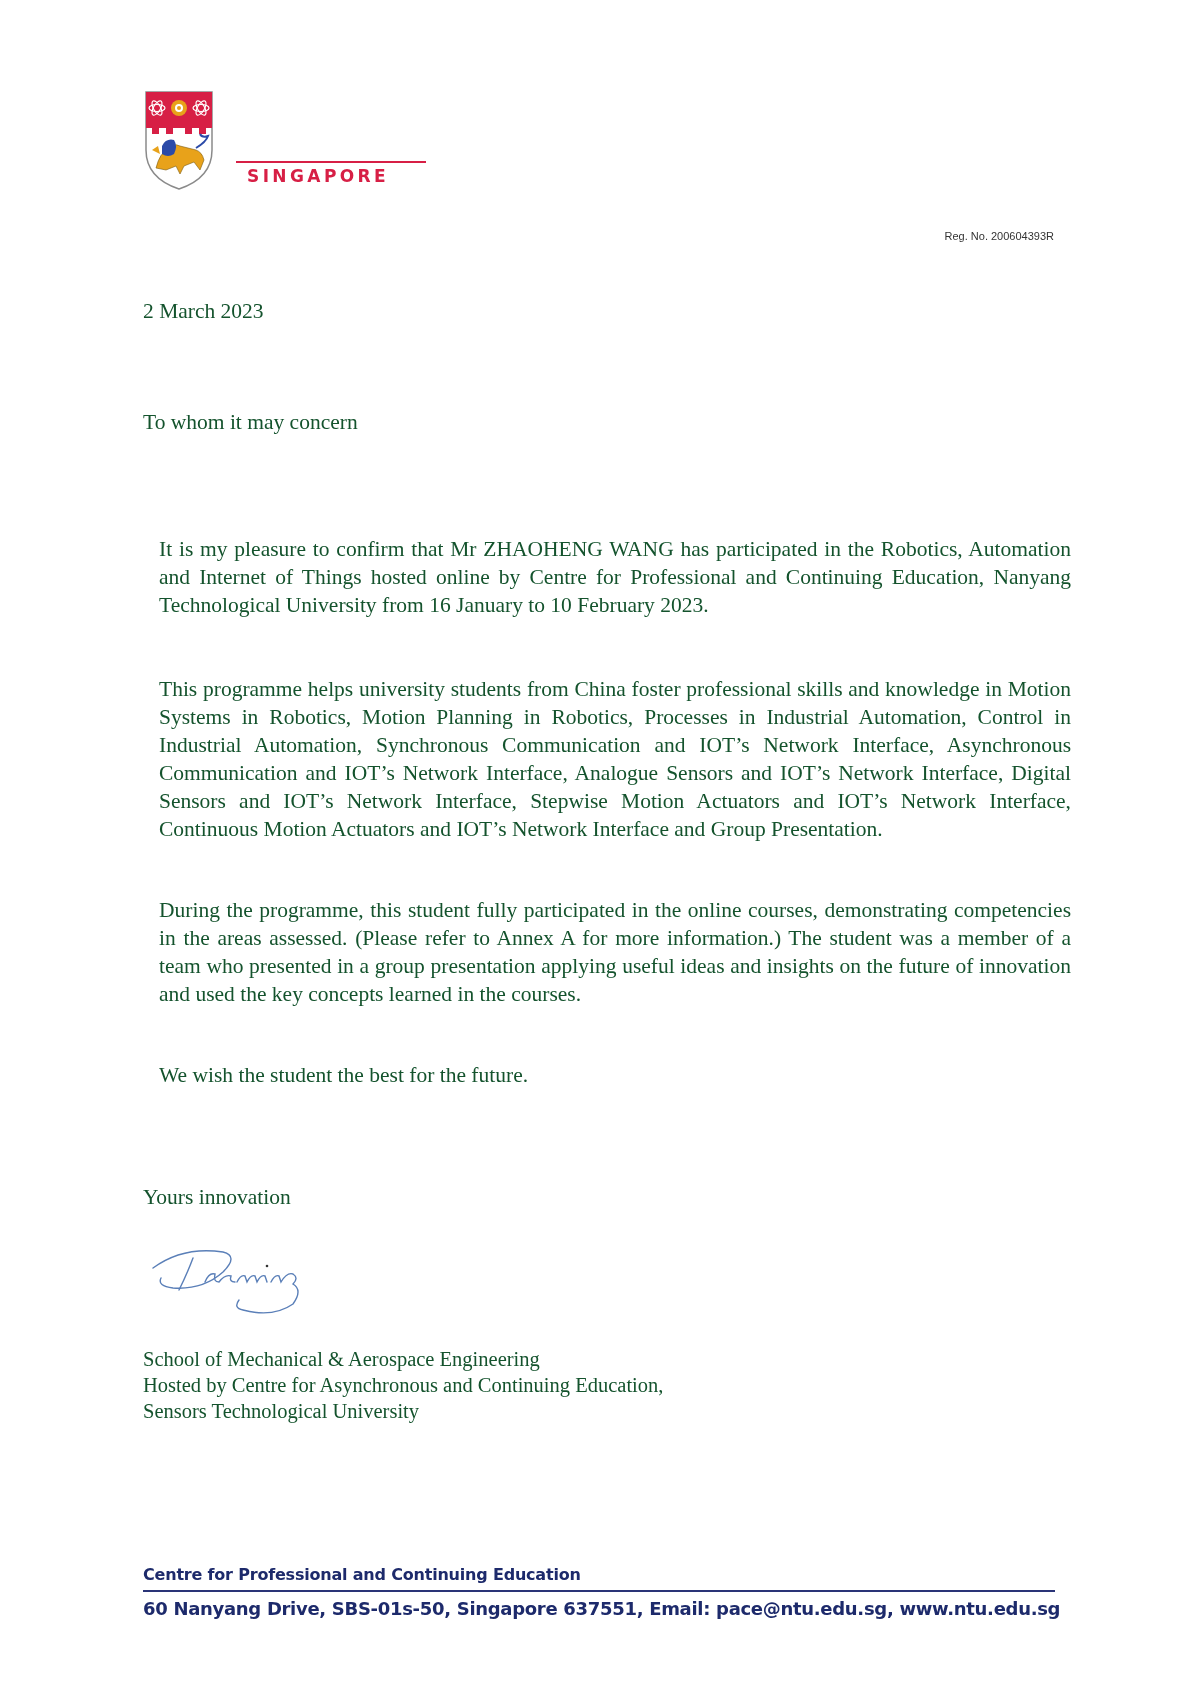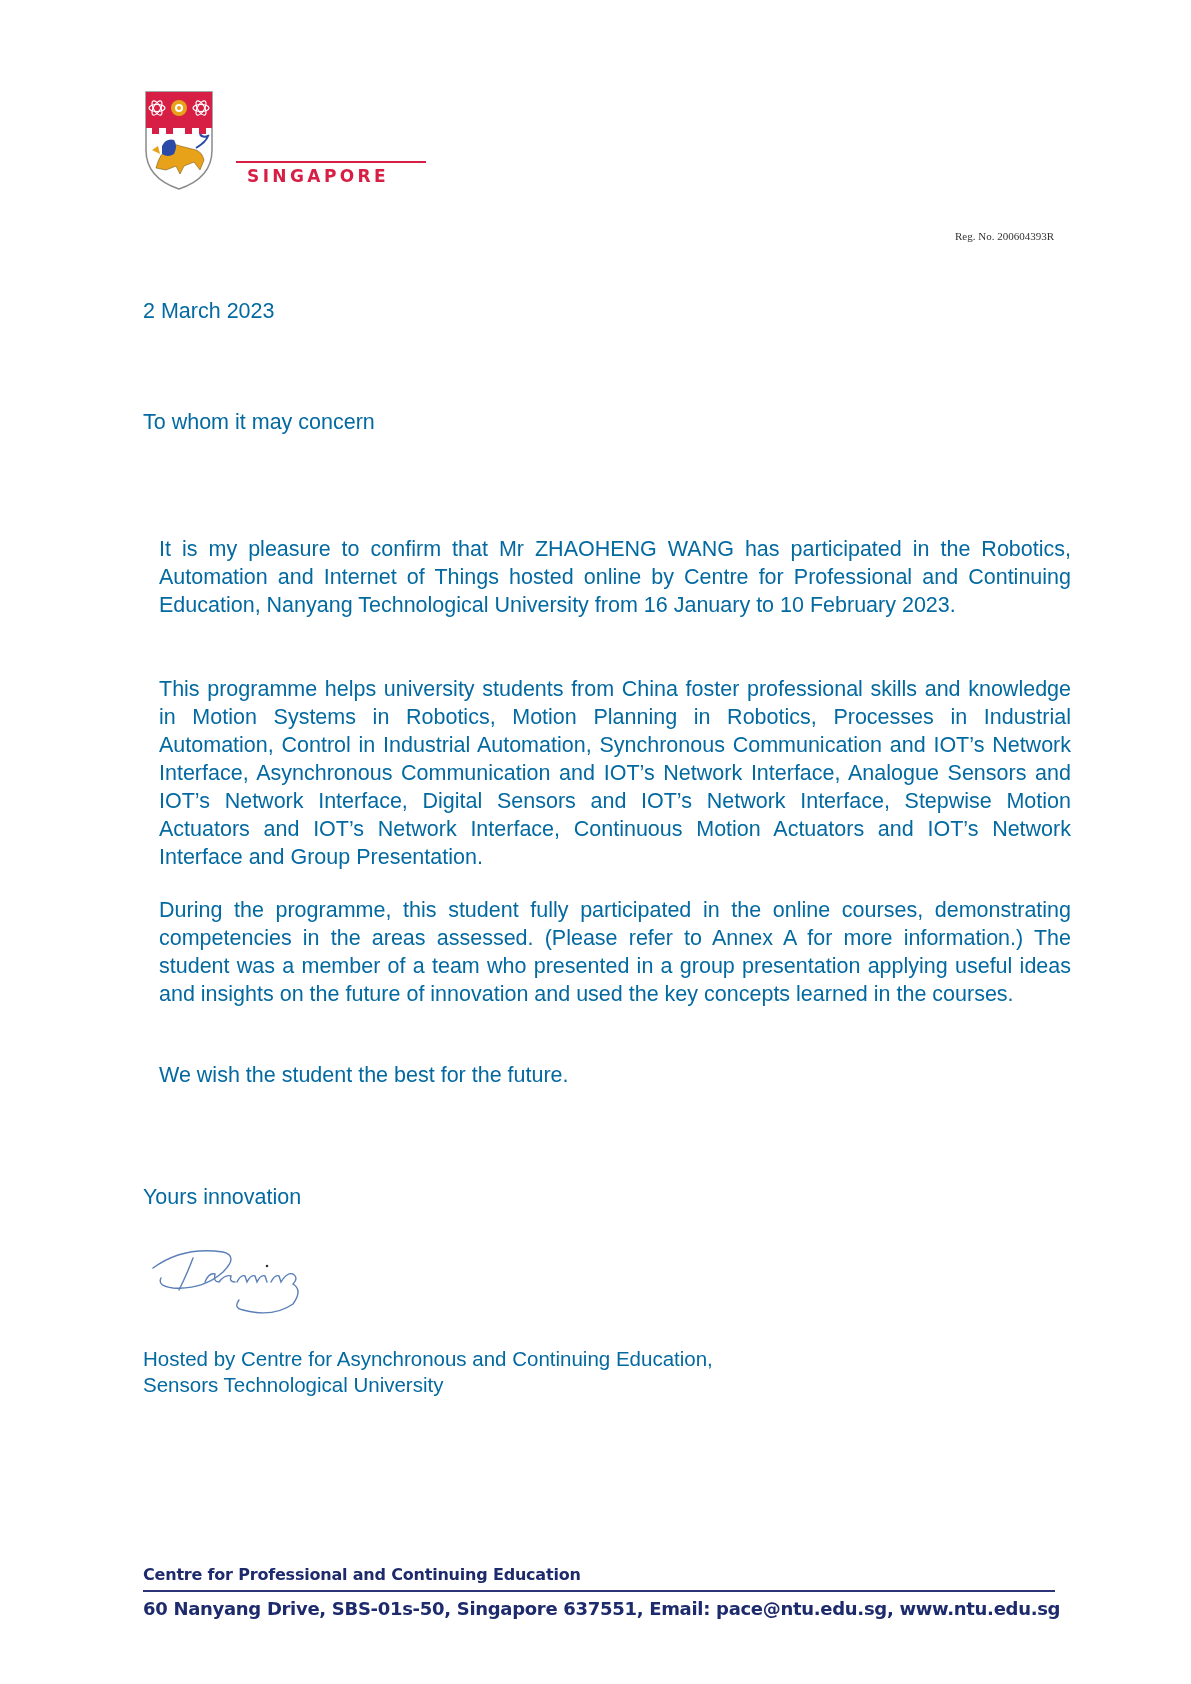--- a/index.html
+++ b/index.html
@@ -3,22 +3,22 @@
   <meta charset="utf-8">
   <style>
     html, body { margin: 0; padding: 0; background: #ffffff; }
     body { width: 1191px; height: 1684px; position: relative; overflow: hidden; color: #111111; }
     .logo { position: absolute; left: 144px; top: 90px; width: 290px; height: 100px; }
     .crest { position: absolute; left: 0; top: 0; width: 70px; height: 101px; }
     .logo-text { position: absolute; left: 92px; top: 2px; font-family: "DejaVu Sans", sans-serif; font-weight: bold; color: #1d2a6b; line-height: 22px; font-size: 21px; letter-spacing: -0.5px; }
     .logo-text .line { display: block; }
     .logo-divider { position: absolute; left: 92px; top: 71px; width: 190px; height: 2px; background: #d71f45; }
     .logo-singapore { position: absolute; left: 92px; top: 76px; font-family: "DejaVu Sans", sans-serif; font-weight: bold; color: #d71f45; font-size: 17px; letter-spacing: 3.4px; margin-left: 11px; }
-    .reg-no { position: absolute; right: 137px; top: 230px; font-family: Liberation Serif, serif; font-size: 11px; color: #333333; }
-    .body-text { font-family: Liberation Sans, sans-serif; font-size: 21.5px; line-height: 28px; color: #0369a1; }
+    .reg-no { position: absolute; right: 137px; top: 230px; font-family: Liberation Sans, sans-serif; font-size: 11px; color: #333333; }
+    .body-text { font-family: Liberation Serif, serif; font-size: 21.5px; line-height: 28px; color: #14532d; }
     .date { position: absolute; left: 143px; top: 297px; }
     .salutation { position: absolute; left: 143px; top: 408px; }
     .para { position: absolute; left: 143px; width: 912px; text-align: justify; margin: 16px; }
     .p1 { top: 519px; }
     .p2 { top: 659px; }
     .p3 { top: 880px; }
     .p4 { top: 1045px; }
     .closing { position: absolute; left: 143px; top: 1183px; }
     .signature { position: absolute; left: 143px; top: 1238px; width: 200px; height: 84px; }
     .signer { position: absolute; left: 143px; top: 1346px; line-height: 26px; font-size: 20.5px; }
@@ -71,19 +71,20 @@
     <path d="M10 30 Q40 8 80 14 Q96 18 80 34 Q60 52 30 50 Q14 48 18 40"></path>
     <path d="M50 20 Q44 36 36 52"></path>
     <path d="M62 44 Q66 34 72 36 Q70 44 76 44 Q82 36 88 38 Q86 44 92 44"></path>
     <path d="M94 44 Q98 36 102 38 L104 44 Q108 36 112 38 L114 44 Q118 36 122 38 L124 44"></path>
     <path d="M128 44 Q132 36 136 38 L138 44 Q144 34 150 36 Q156 40 150 46 Q160 52 150 66 Q130 80 100 72 Q90 70 96 62"></path>
   </g>
   <circle cx="124" cy="28" r="1.3" fill="#333333"></circle>
 </svg>
 
 <div class="body-text signer">
+  <span>School of Mechanical &amp; Aerospace Engineering</span>
   <span>Hosted by Centre for Asynchronous and Continuing Education,</span>
   <span>Sensors Technological University</span>
 </div>
 
 <div class="footer-title">Centre for Professional and Continuing Education</div>
 <div class="footer-rule"></div>
 <div class="footer-address">60 Nanyang Drive, SBS-01s-50, Singapore 637551, Email: pace@ntu.edu.sg, www.ntu.edu.sg</div>
 
 </body></html>

